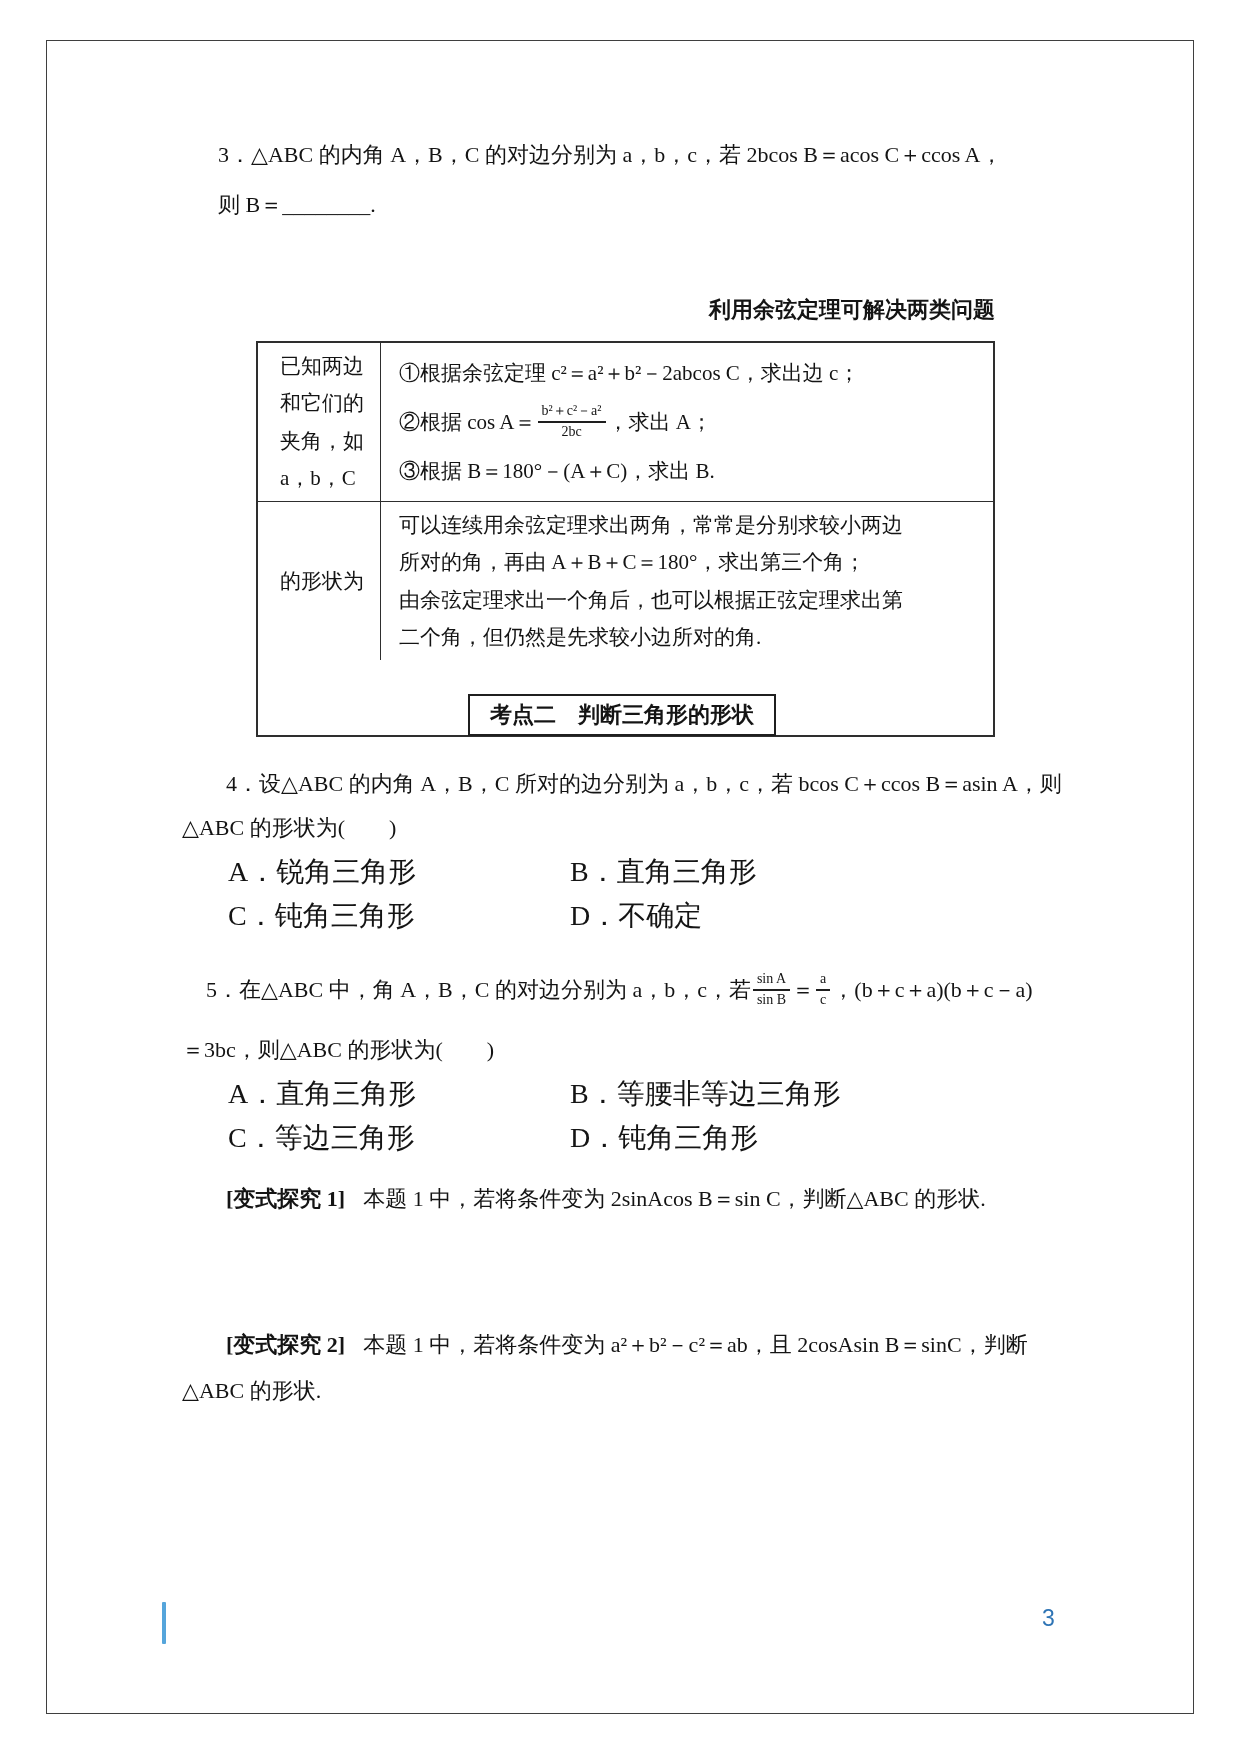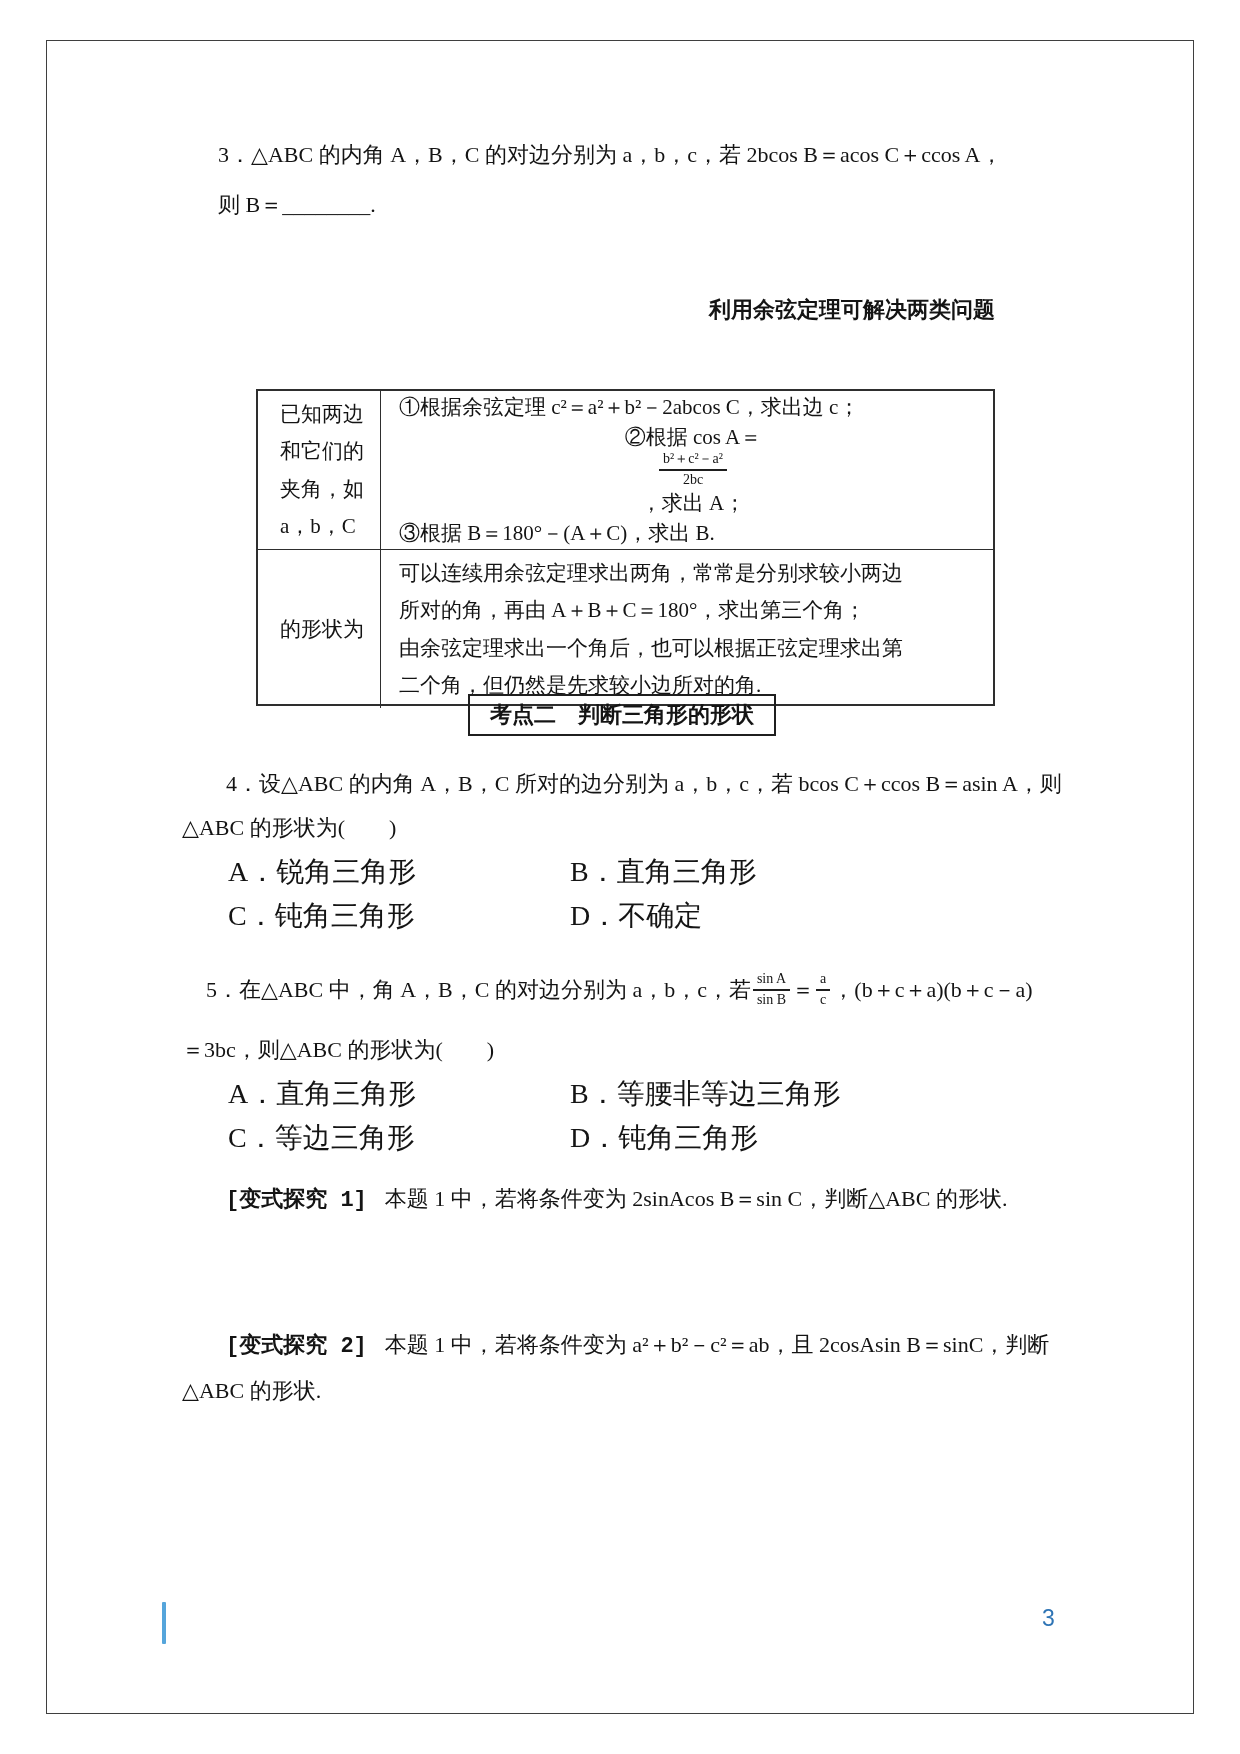--- a/index.html
+++ b/index.html
@@ -28,33 +28,33 @@
 
   
   .tbl-title{
     position:absolute;left:256px;top:292px;width:739px;height:36px;line-height:36px;
     text-align:right;font-family:"Liberation Sans","DejaVu Sans",sans-serif;
     font-weight:700;font-size:22px;
   }
 
   
   .tbl{
-    position:absolute;left:256px;top:341px;width:739px;height:317px;
+    position:absolute;left:256px;top:341px;width:739px;height:396px;
     display:grid;grid-template-columns:123px 1fr;grid-template-rows:159px 158px;
-    border:2px solid var(--line);font-size:21px;margin-top:48px;
+    border:2px solid var(--line);font-size:21px;
   }
   .cell{min-width:0;}
   .cell.cl{border-right:1.5px solid var(--line);}
   .cell.r1{border-bottom:1.5px solid var(--line);}
   .cell.stack{display:flex;flex-direction:column;justify-content:space-evenly;}
   .cell.left{padding-left:22px;}
   .cell.right{padding-left:18px;padding-right:6px;}
   .cell.center-v{display:flex;align-items:center;}
   .tline{white-space:nowrap;}
-  .fracline{display:flex;align-items:center;white-space:nowrap;flex-direction:column;}
+  .fracline{display:flex;align-items:center;white-space:nowrap;}
 
   .frac{
     display:inline-flex;flex-direction:column;text-align:center;
     vertical-align:middle;line-height:1.2;font-size:14px;margin:0 2px;
   }
   .frac .num{border-bottom:2px solid #1e1e1e;padding:0 4px 1px;}
   .frac .den{padding:1px 4px 0;}
 
   
   .kaodian{
@@ -76,21 +76,21 @@
     font-size:22px;white-space:nowrap;
   }
   .p5 .line{height:44px;line-height:44px;}
 
   
   .explore{position:absolute;left:182px;width:960px;}
   .e1{top:1176px;}
   .e2{top:1322px;}
   .explore .line{height:46px;line-height:46px;}
   .xlabel{
-    font-family:Liberation Mono, monospace;font-weight:700;
+    font-family:Liberation Serif, serif;font-weight:700;
     margin-right:18px;
   }
 
   
   .cursor-bar{
     position:absolute;left:162px;top:1602px;width:4px;height:42px;
     background:var(--cursor-bar);border-radius:1px;
   }
   .page-number{
     position:absolute;left:1042px;top:1598px;height:40px;line-height:40px;

